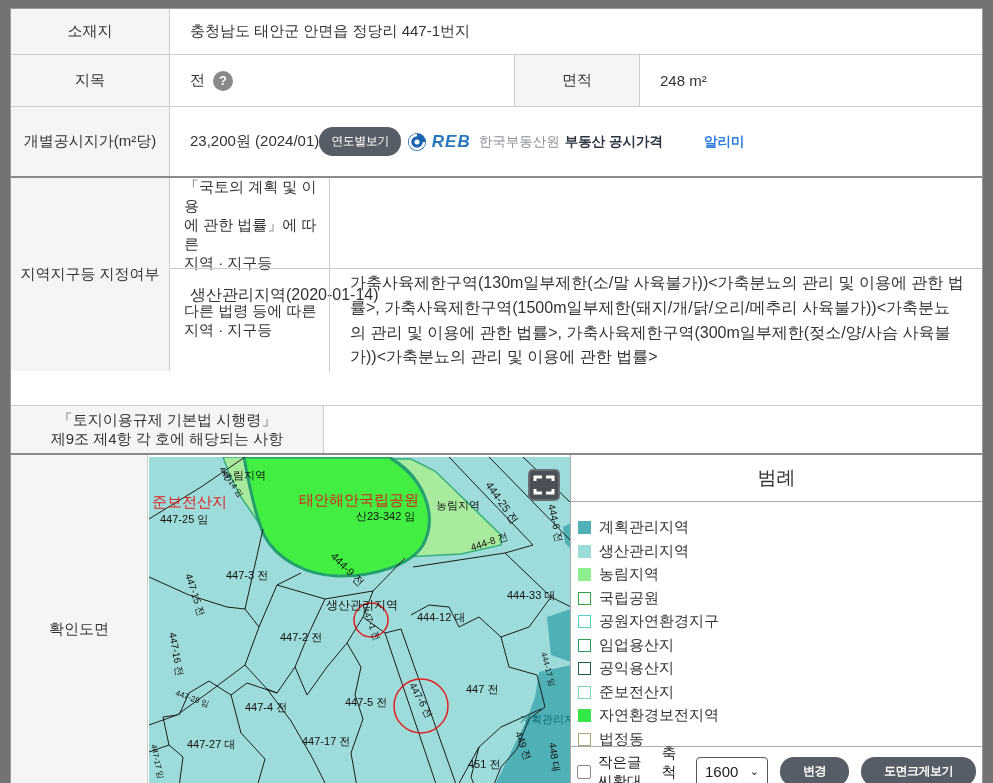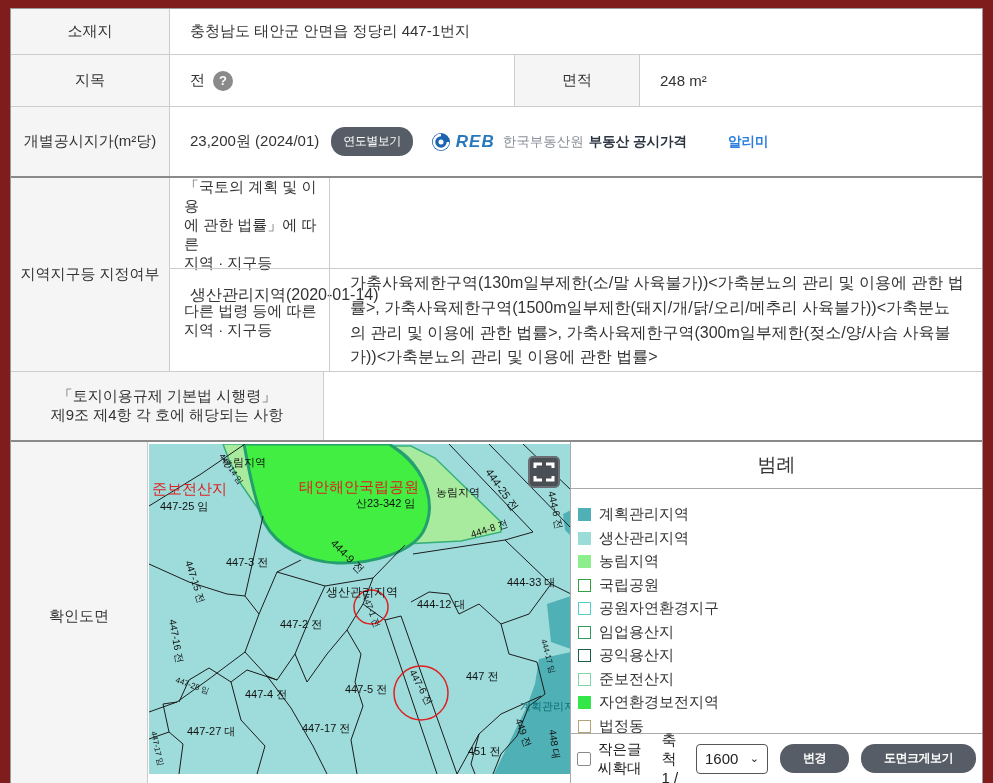--- a/index.html
+++ b/index.html
@@ -1,43 +1,43 @@
 <!DOCTYPE html>
 <html><head>
 <meta charset="utf-8">
 <style>
   * { box-sizing: border-box; }
   body { margin:0; background:#fff; font-family:"Liberation Sans","DejaVu Sans",sans-serif; color:#333; }
-  .page { position:relative; width:993px; height:783px; background:#7f1d1d; overflow:hidden; }
+  .page { position:relative; width:993px; height:783px; background:#737373; overflow:hidden; }
   .doc-table { position:absolute; left:10px; top:8px; width:973px; border:1px solid #9a9a9a; background:#fff; }
   .row { display:flex; border-top:1px solid #ccc; }
   .row:first-child { border-top:none; }
   .row.thick { border-top:2px solid #8a8a8a; }
   .cell { display:flex; align-items:center; font-size:15px; }
   .label { background:#f5f5f5; justify-content:center; text-align:center; color:#333; }
   .vsep { border-left:1px solid #ccc; }
   .value { padding-left:20px; background:#fff; }
   .w158 { width:158px; flex:none; }
   .w125 { width:125px; flex:none; }
   .w312 { width:312px; flex:none; }
   .w136 { width:136px; flex:none; }
   .grow { flex:1 1 auto; min-width:0; }
   .r1 { height:45px; }
   .r2 { height:52px; }
   .r3 { height:70px; }
   .r4 { height:195px; }
-  .r5 { height:69px; }
+  .r5 { height:48px;margin-top:34px; }
   .r6 { height:351px; }
   .pre { white-space:pre-line; }
   
   .jimok-val { gap:8px; }
   .help-icon { width:20px; height:20px; border-radius:50%; background:#8a8a8a; color:#fff;
     font-size:13px; font-weight:bold; display:flex; align-items:center; justify-content:center; cursor:pointer; }
   
-  .price-row { gap:12px; }
+  .price-row { gap:0; }
   .btn { border:none; color:#fff; border-radius:14px; font-size:12px; padding:6px 12px;
     font-family:inherit; cursor:pointer; letter-spacing:-0.5px; }
   .reb { display:flex; align-items:center; gap:5px; margin-left:6px; }
   .reb-word { font-size:17px; font-weight:bold; font-style:italic; letter-spacing:1px; }
   .reb-org { font-size:13.5px; color:#8a9097; margin-left:3px; }
   .reb-service { font-size:13.5px; font-weight:bold; color:#2c3442; }
   .reb-alimi { font-size:13.5px; font-weight:bold;margin-left:36px; }
   
   .zone-inner { flex:1 1 auto; display:flex; flex-direction:column; min-width:0; }
   .zrow { display:flex; flex:none; }

